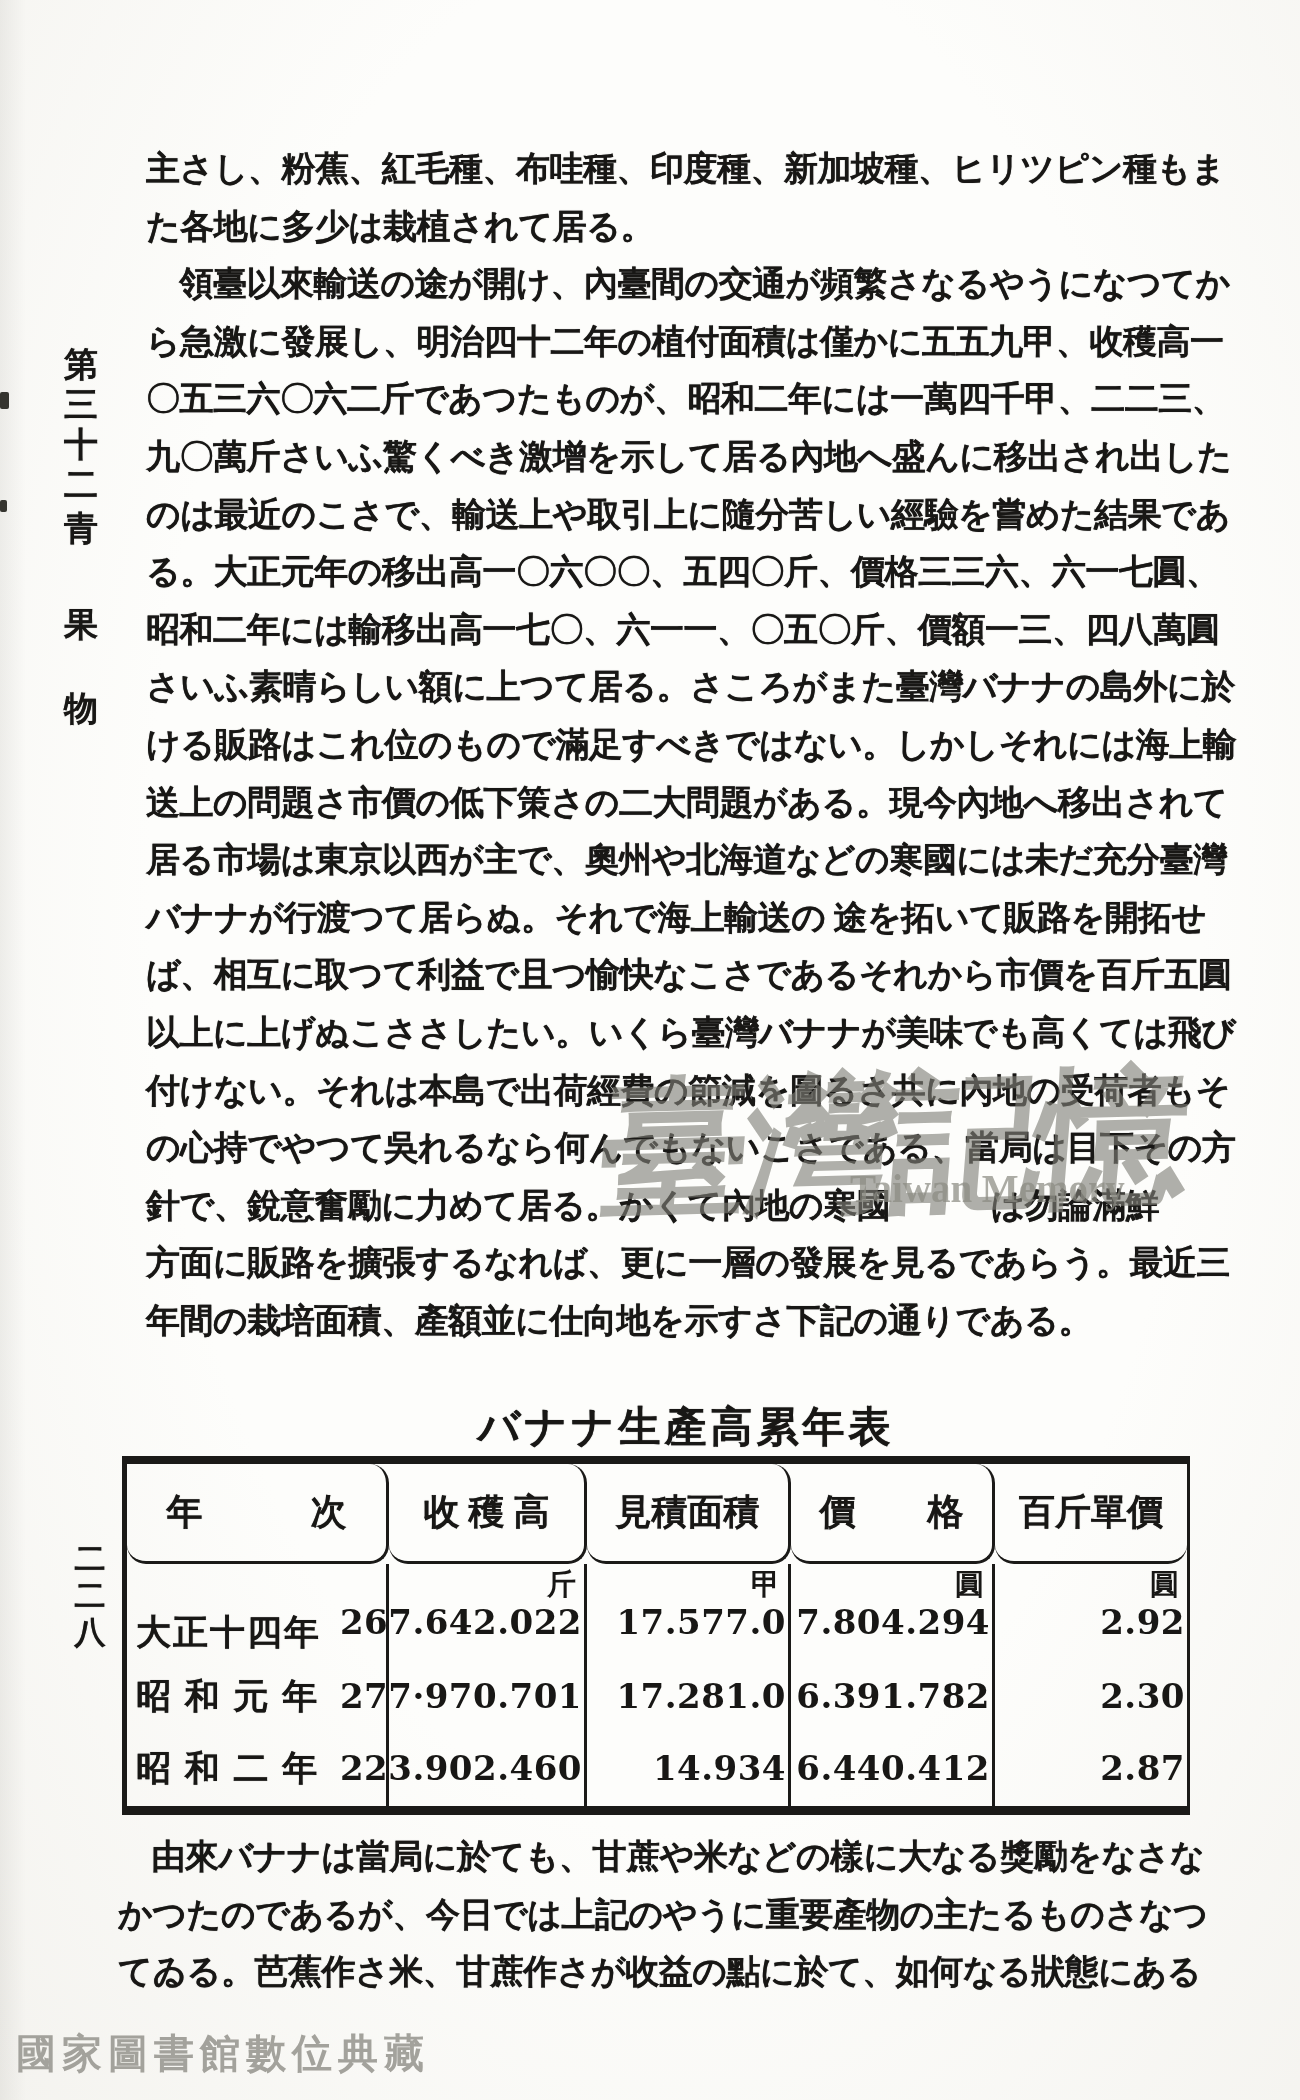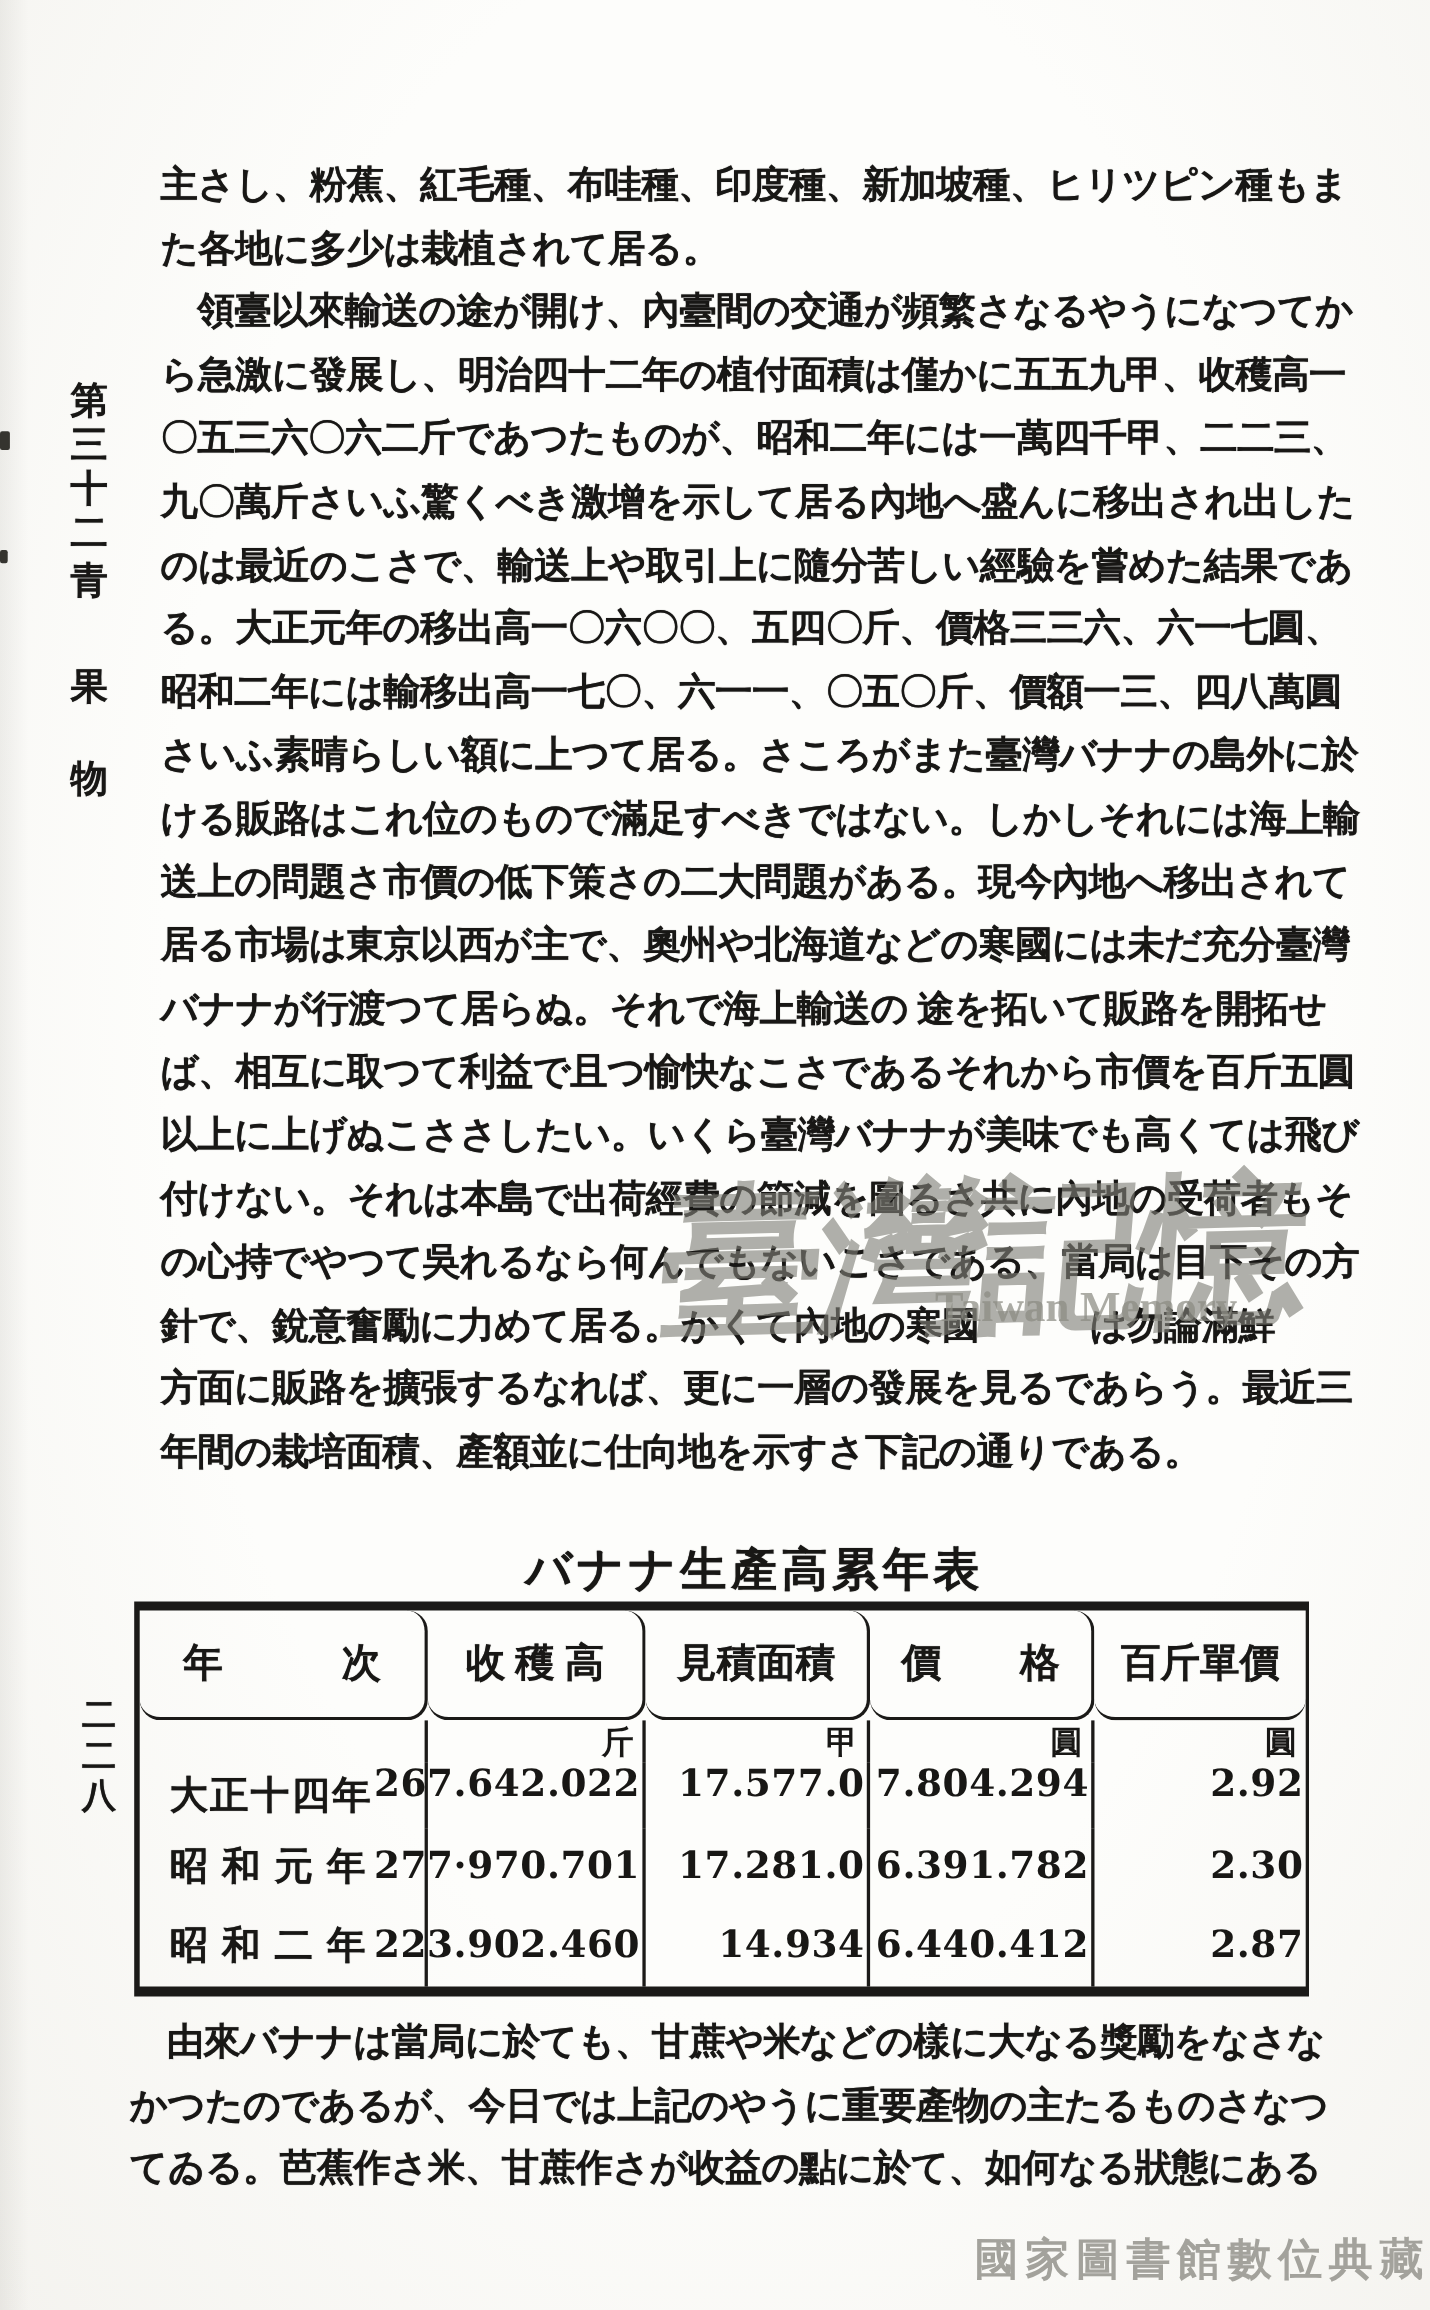--- a/index.html
+++ b/index.html
@@ -52,43 +52,43 @@
   .tbl-grid { display:grid; grid-template-columns:262px 198px 204px 204px auto; }
   .cell { box-sizing:border-box; display:flex; align-items:center; }
   .vline { border-right:3px solid #1b1a18; }
   .th { height:100px; justify-content:center; border-bottom:3px solid #1b1a18;
     font-size:36px; font-weight:700; white-space:pre;
     text-shadow:0 0 0.7px rgba(10,10,8,0.7);border-radius:19px; }
   .tu { height:38px; justify-content:flex-end; padding:4px 8px 0 0;
     font-size:29px; font-weight:700; }
   .td { font-size:34px; font-weight:600; font-family:"DejaVu Serif",serif; }
   .td.num { justify-content:flex-end; padding-right:2px; letter-spacing:0.5px; }
-  .td.yr { font-size:35px; font-weight:700; padding-left:27px; white-space:pre;
-    letter-spacing:2px; font-family:Liberation Serif, serif;
+  .td.yr { font-size:35px; font-weight:700; padding-left:9px; white-space:pre;
+    letter-spacing:2px; font-family:Liberation Sans, sans-serif;
     text-shadow:0 0 0.7px rgba(10,10,8,0.7); }
   .r1 { height:60px; align-items:flex-start; }
   .r1.yr { align-items:center; }
   .r2 { height:68px; }
   .r3 { height:76px; }
 
   
   .wm-cjk {
     position:absolute; left:600px; top:1058px; width:620px;
     font-size:150px; line-height:170px; font-weight:700; white-space:nowrap;
     color:rgba(128,127,119,0.62); letter-spacing:-4px;
     transform:rotate(-1.5deg) skewX(-6deg); pointer-events:none;
   }
   .wm-latin {
     position:absolute; left:850px; top:1166px;
     font-size:39px; font-weight:600; letter-spacing:0px;
     color:rgba(138,138,130,0.72); white-space:nowrap; pointer-events:none;
   }
 
   
-  .footer { position:absolute; left:0; top:2026px; width:1300px; text-align:right;
+  .footer { position:absolute; left:0; top:2026px; width:1300px; text-align:left;
     font-size:40px; letter-spacing:6px; color:#a3a29c; font-weight:600;
     text-indent:16px; }
 
   
   .spk { position:absolute; background:#35342f; border-radius:2px; }
   .spk.a1 { left:0; top:392px; width:9px; height:17px; }
   .spk.a2 { left:0; top:500px; width:7px; height:12px; }
 </style>
 </head>
 <body>

